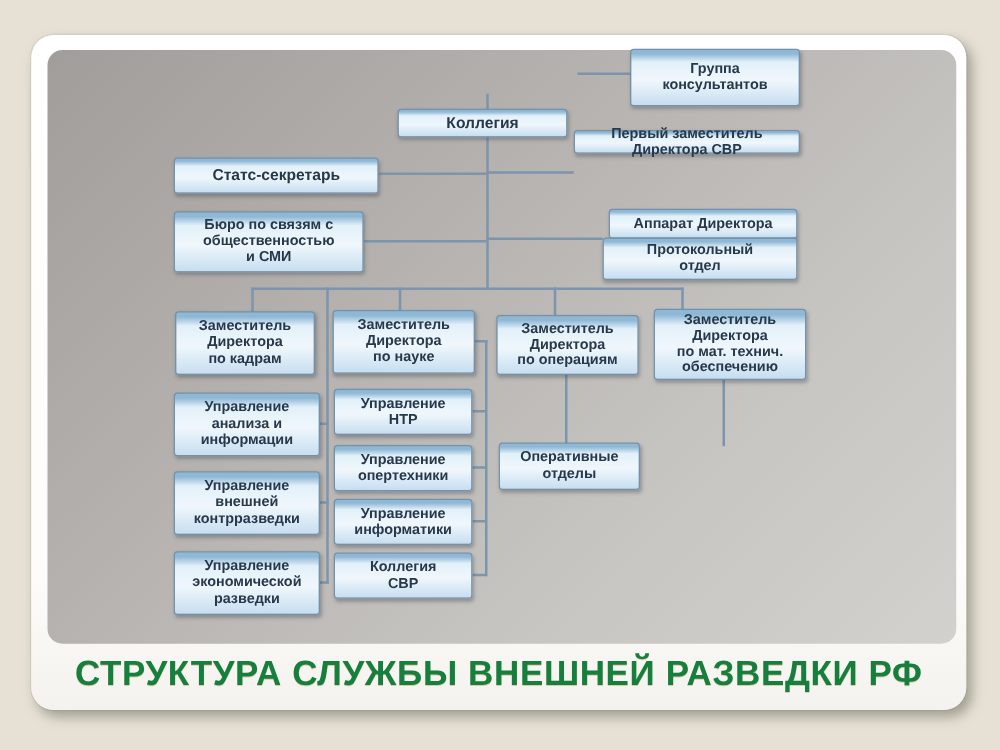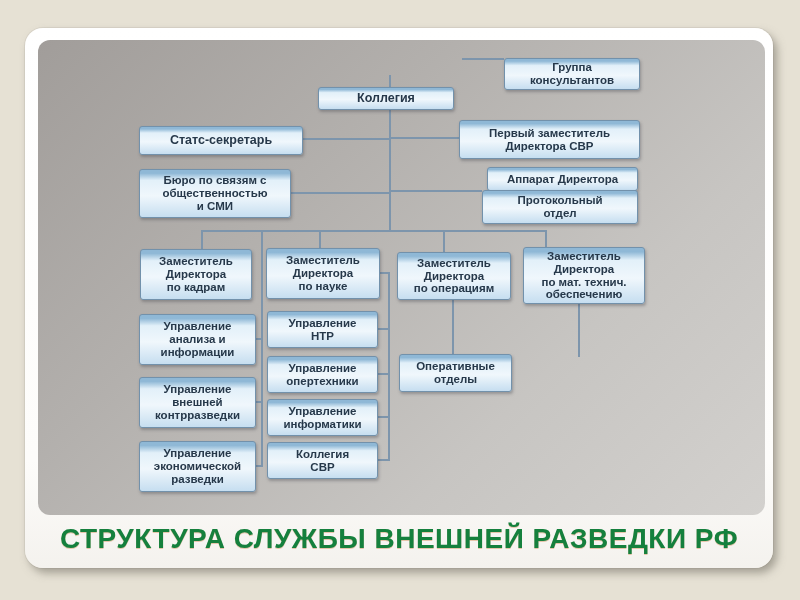--- a/index.html
+++ b/index.html
@@ -66,25 +66,25 @@
   <div class="line h" style="left:256px;top:465px;width:7px"></div>
   <div class="line h" style="left:380px;top:272px;width:10px"></div>
   <div class="line v" style="left:388px;top:272px;height:189px"></div>
   <div class="line h" style="left:378px;top:328px;width:11px"></div>
   <div class="line h" style="left:378px;top:373px;width:11px"></div>
   <div class="line h" style="left:378px;top:416px;width:11px"></div>
   <div class="line h" style="left:378px;top:459px;width:11px"></div>
   <div class="line v" style="left:452px;top:300px;height:55px"></div>
   <div class="line v" style="left:578px;top:303px;height:54px"></div>
 
-  <div class="node" style="left:504px;top:58px;width:136px;height:32px">Группа
+  <div class="node" style="left:504px;top:39px;width:136px;height:46px">Группа
 консультантов</div>
   <div class="node md" style="left:318px;top:87px;width:136px;height:23px">Коллегия</div>
   <div class="node md" style="left:139px;top:126px;width:164px;height:29px">Статс-секретарь</div>
-  <div class="node" style="left:459px;top:120px;width:181px;height:39px">Первый заместитель
+  <div class="node" style="left:459px;top:104px;width:181px;height:19px">Первый заместитель
 Директора СВР</div>
   <div class="node" style="left:139px;top:169px;width:152px;height:49px">Бюро по связям с
 общественностью
 и СМИ</div>
   <div class="node" style="left:487px;top:167px;width:151px;height:24px">Аппарат Директора</div>
   <div class="node" style="left:482px;top:190px;width:156px;height:34px">Протокольный
 отдел</div>
 
   <div class="node" style="left:140px;top:249px;width:112px;height:51px">Заместитель
 Директора

